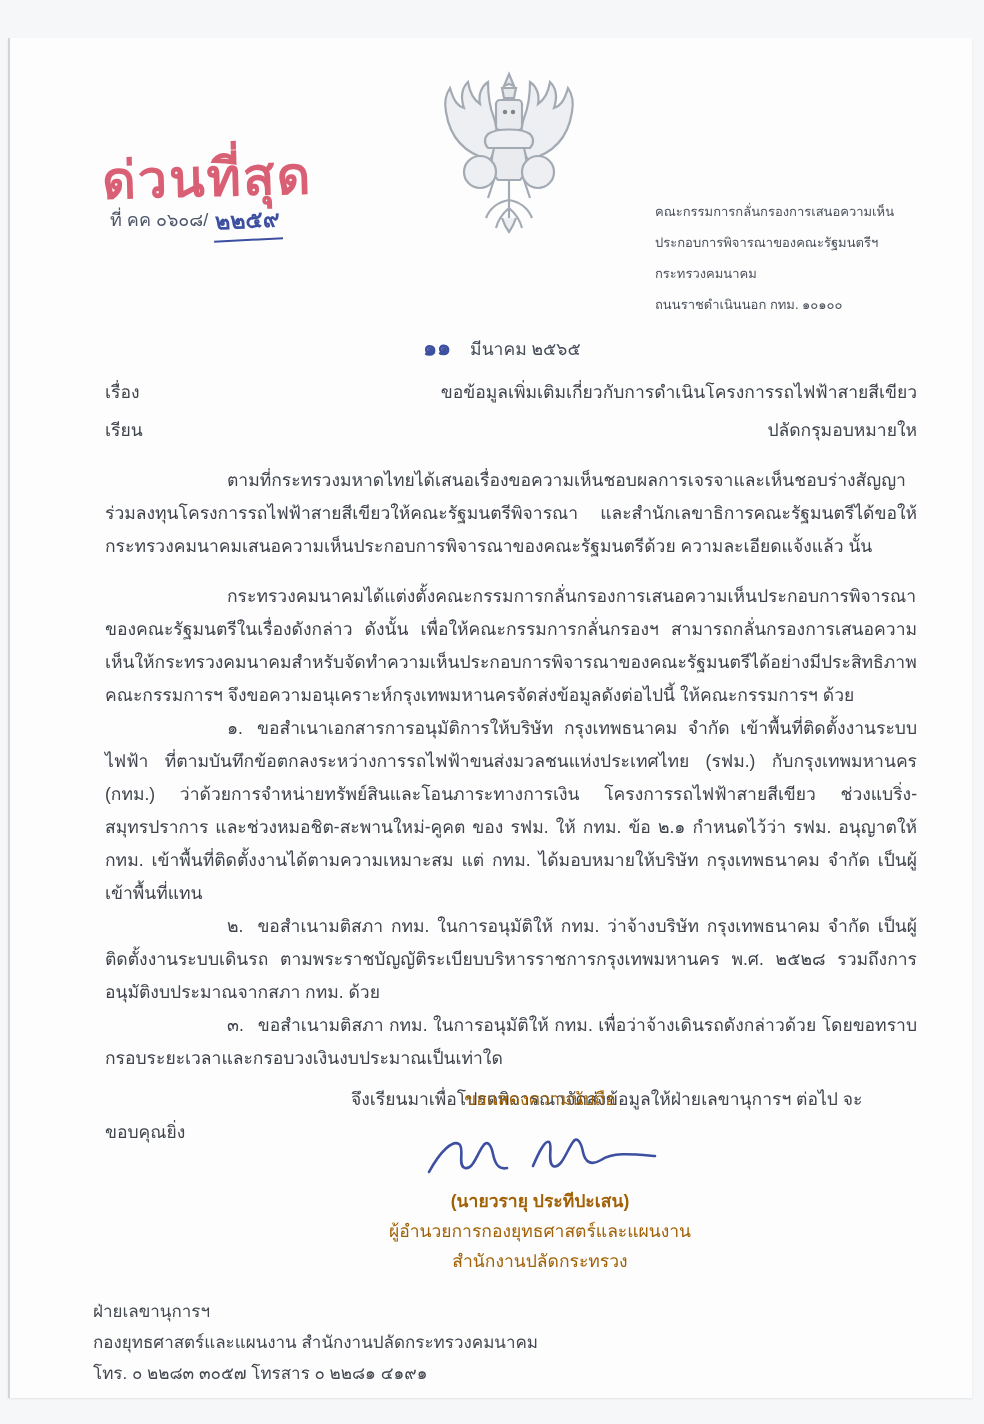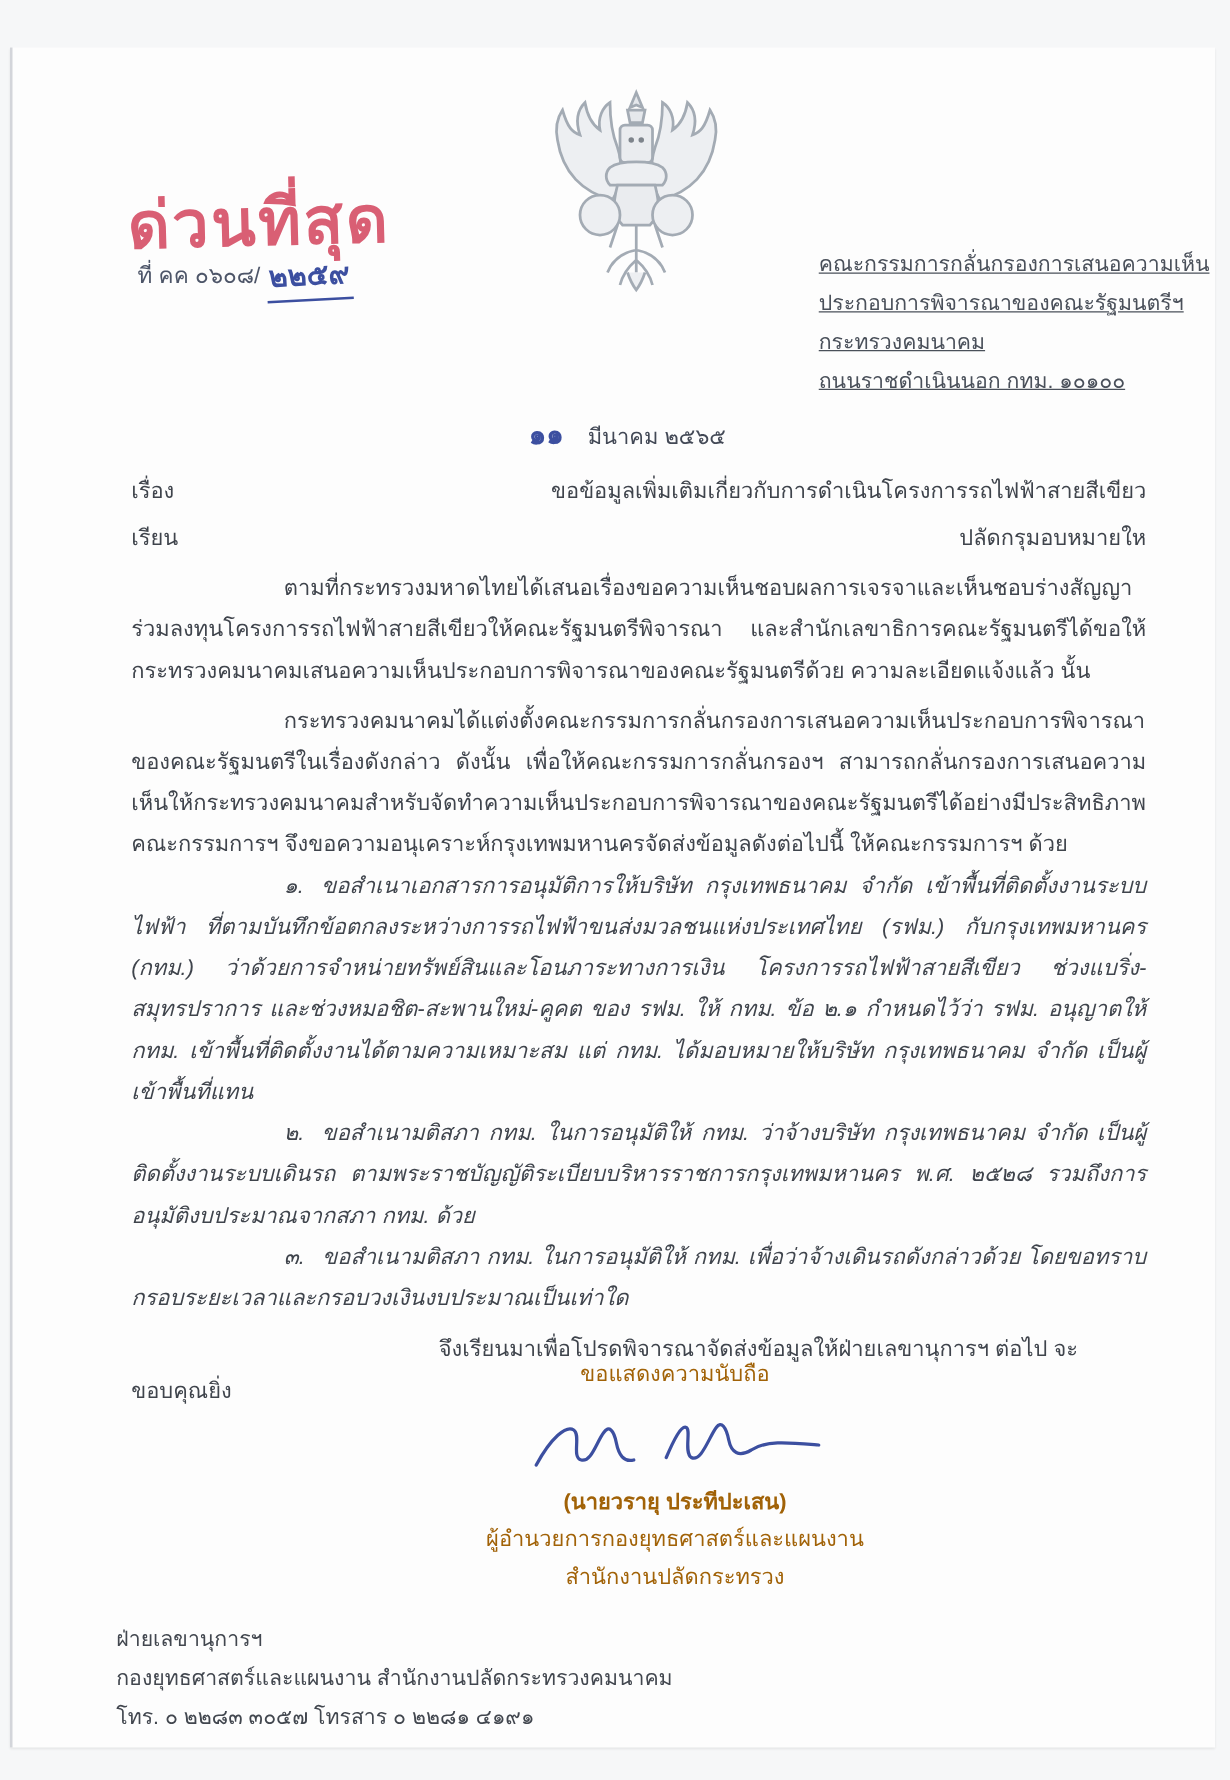--- a/index.html
+++ b/index.html
@@ -41,23 +41,22 @@
     padding: 0 2px 1px 2px;
   }
 
   .garuda {
     position: absolute; left: 418px; top: 30px;
     width: 162px; height: 170px;
   }
 
   .sender-block {
     position: absolute; left: 645px; top: 158px;
-    font-size: 17px; line-height: 31px;
+    font-size: 13px; line-height: 31px;
     color: #4a505a;
-    text-decoration: underline;
   }
 
   .date-line {
     position: absolute; left: 0; top: 292px; width: 984px;
     text-align: center;
     font-size: 17.5px; color: #434956;
     white-space: nowrap;
   }
   .date-handwritten {
     display: inline-block;
@@ -70,23 +69,23 @@
   .letter-body {
     position: absolute; left: 95px; top: 338px; width: 812px;
     font-size: 17.5px; line-height: 33px;
     color: #3f444c;
   }
   .meta-row { display: flex; margin-bottom: 5px; justify-content: space-between; }
   .meta-label { width: 62px; flex: 0 0 62px; }
   .para {
     text-indent: 122px;
     text-align: justify;
-    margin-top: 7px;
-  }
-  .item { text-indent: 122px; text-align: justify; font-style: italic; }
+    margin-top: 17px;
+  }
+  .item { text-indent: 122px; text-align: justify; }
   .item-number { margin-right: 14px; }
   .closing-line {
     margin-top: 8px;
     text-indent: 246px;
   }
 
   
   .signoff {
     position: absolute; left: 280px; top: 1046px; width: 500px;
     text-align: center;

